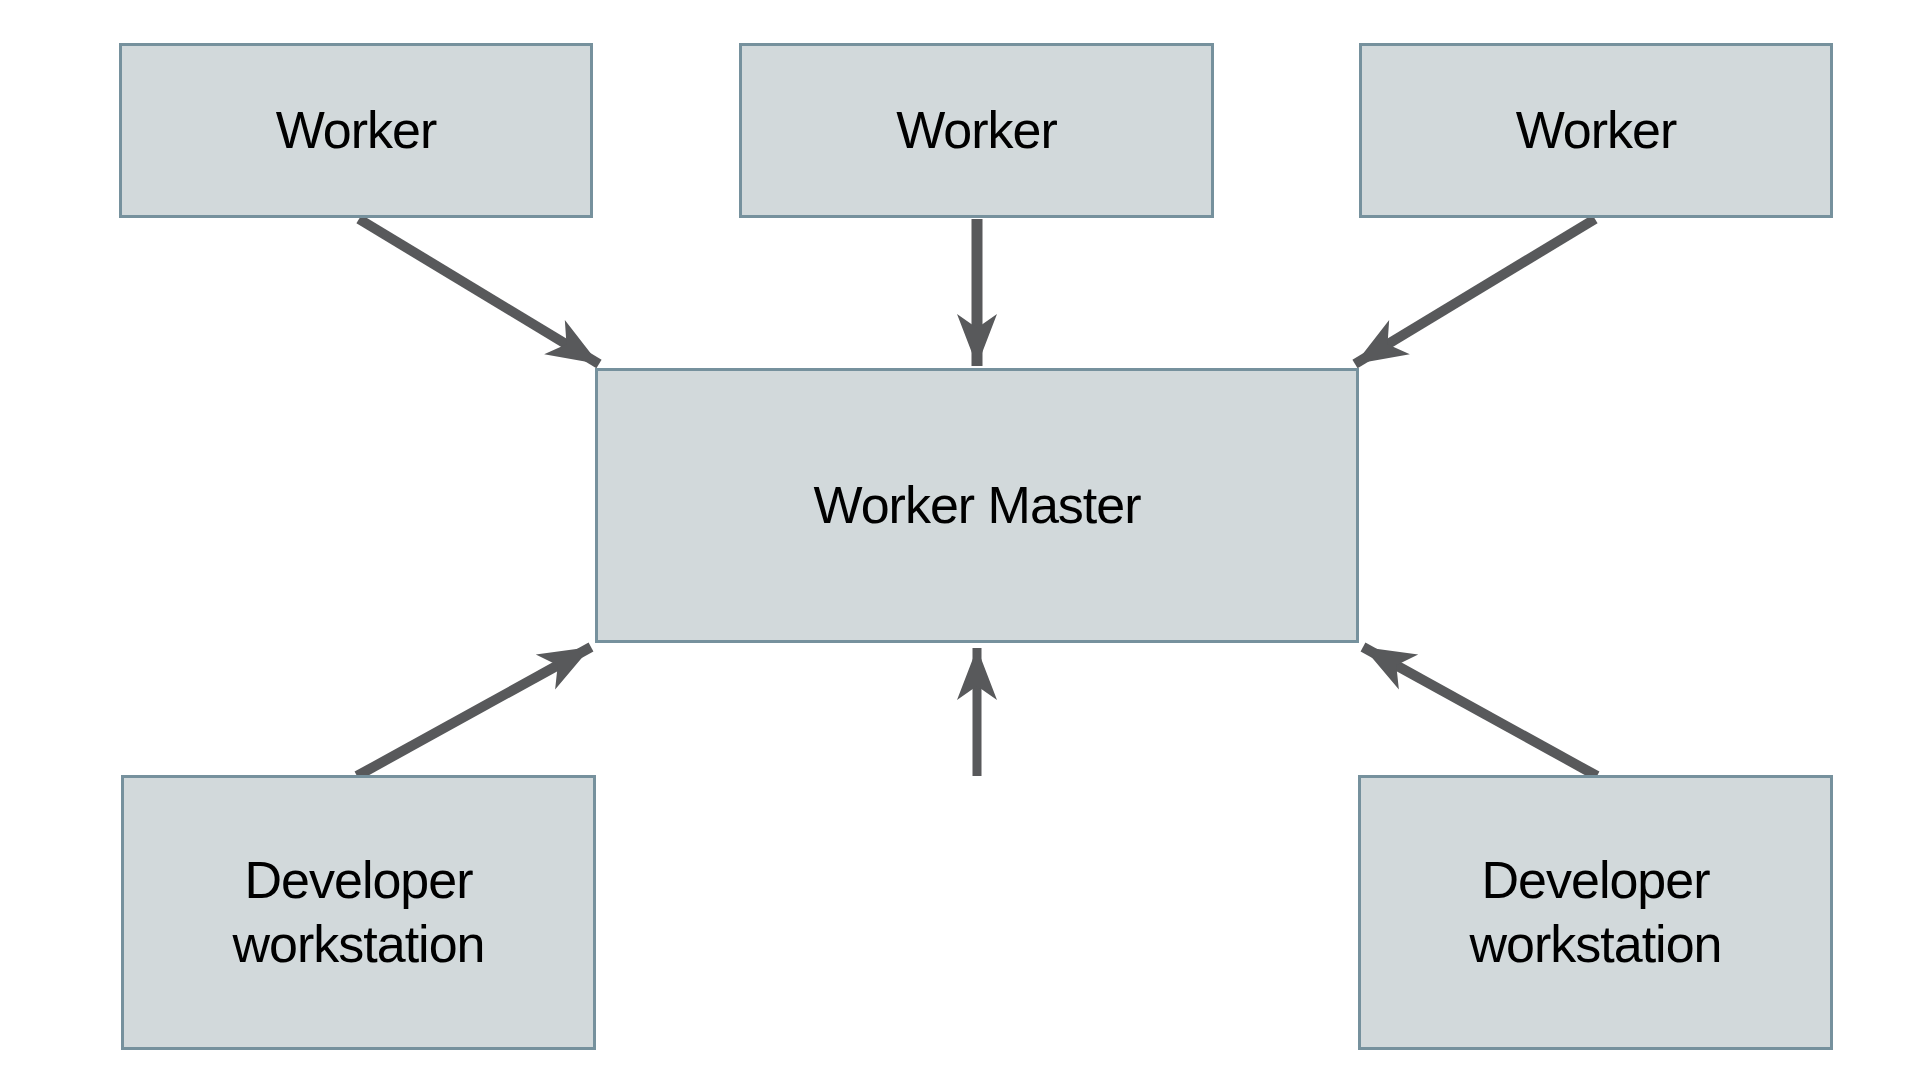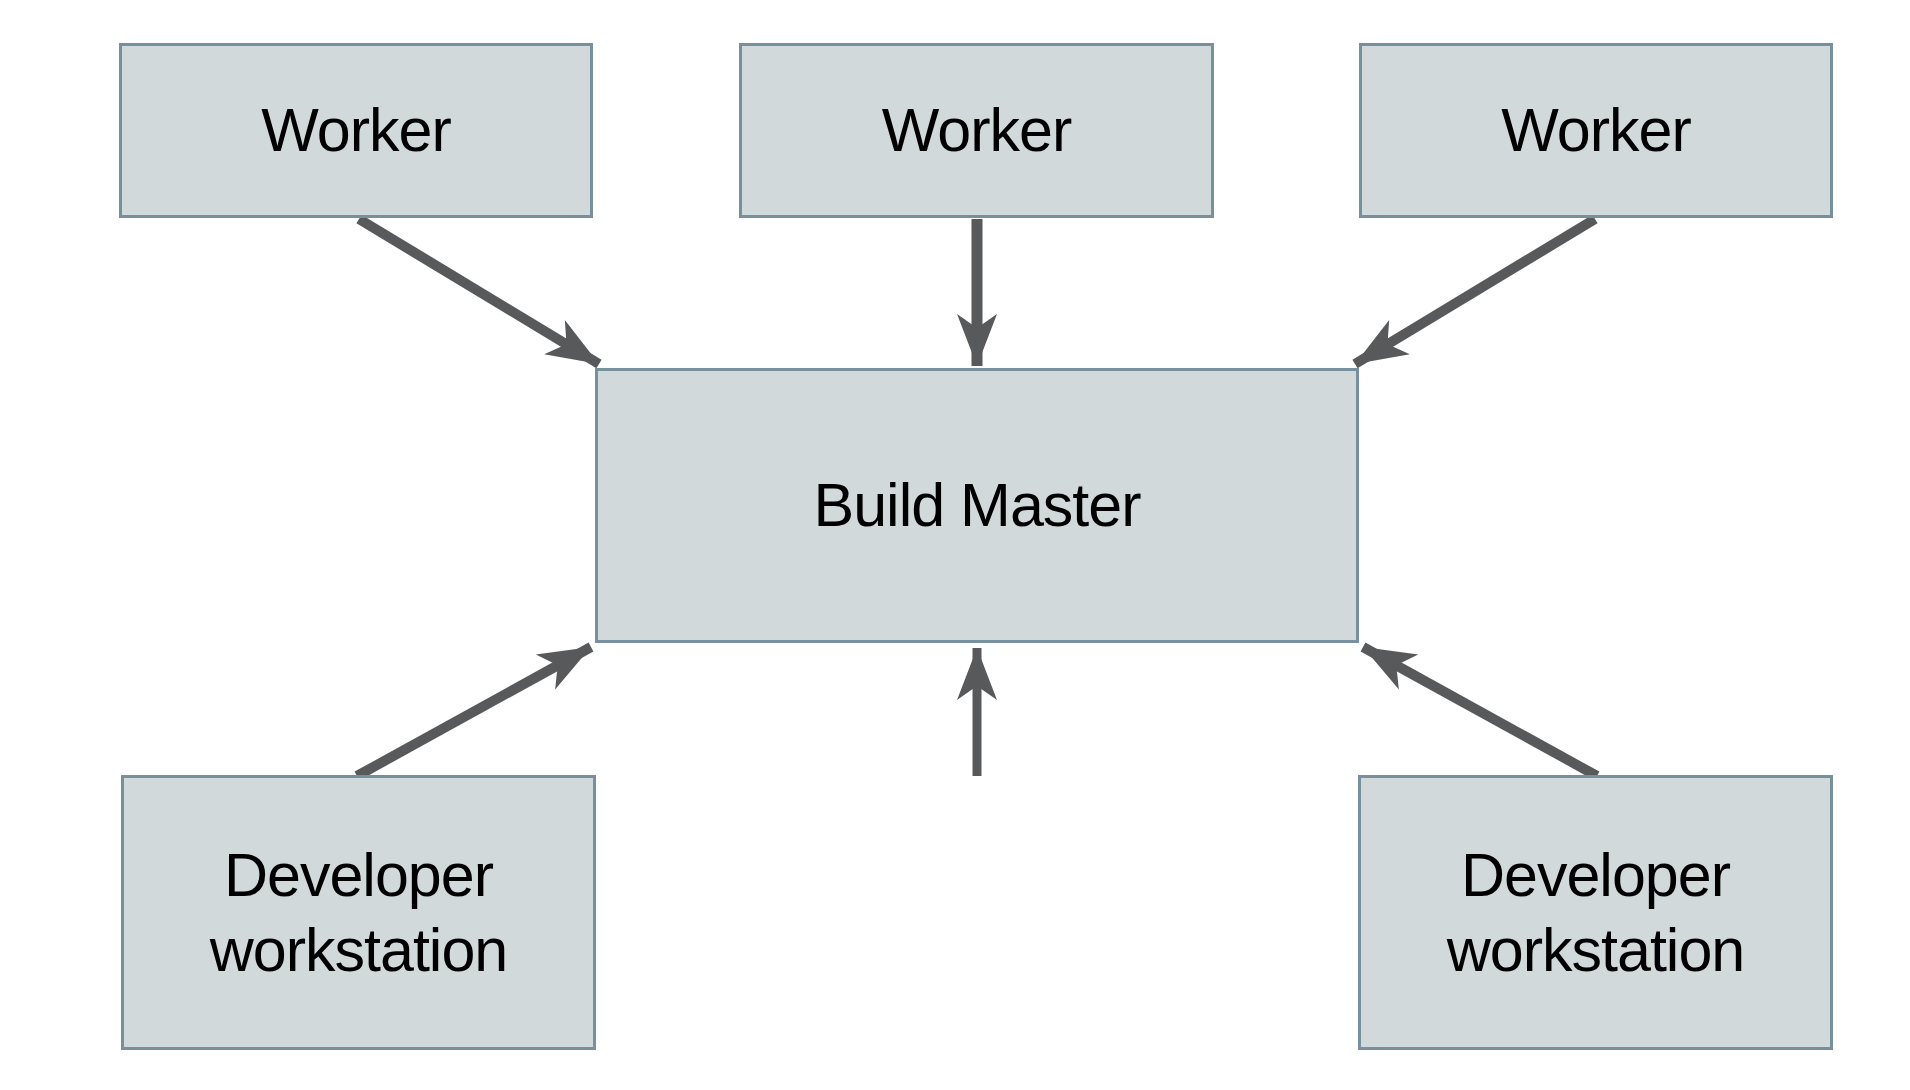--- a/index.html
+++ b/index.html
@@ -26,21 +26,21 @@
   .node {
     position: absolute;
     box-sizing: border-box;
     background: #d2d9db;
     border: 3px solid #76919d;
     display: flex;
     align-items: center;
     justify-content: center;
     text-align: center;
     color: #000000;
-    font-size: 61px;
+    font-size: 52px;
     line-height: 1.22;
     letter-spacing: -1px;
   }
   .node-worker-1   { left: 119px;  top: 43px;  width: 474px; height: 175px; }
   .node-worker-2   { left: 739px;  top: 43px;  width: 475px; height: 175px; }
   .node-worker-3   { left: 1359px; top: 43px;  width: 474px; height: 175px; }
   .node-build-master { left: 595px; top: 368px; width: 764px; height: 275px; }
   .node-dev-left   { left: 121px;  top: 775px; width: 475px; height: 275px; }
   .node-ci-server  { left: 740px;  top: 775px; width: 475px; height: 275px; }
   .node-dev-right  { left: 1358px; top: 775px; width: 475px; height: 275px; }
@@ -73,21 +73,21 @@
 
   <div class="node node-worker-2">
     <span class="label">Worker</span>
   </div>
 
   <div class="node node-worker-3">
     <span class="label">Worker</span>
   </div>
 
   <div class="node node-build-master">
-    <span class="label">Build Master</span>
+    <span class="label">Worker Master</span>
   </div>
 
   <div class="node node-dev-left">
     <span class="label">Developer workstation</span>
   </div>
 
 
   <div class="node node-dev-right">
     <span class="label">Developer workstation</span>
   </div>

